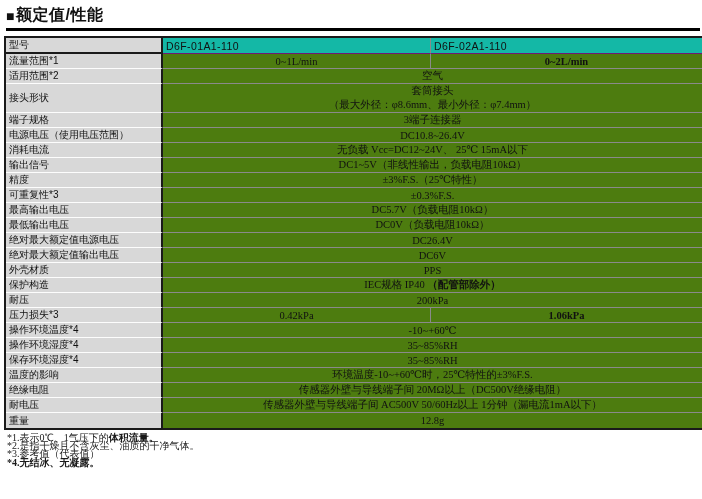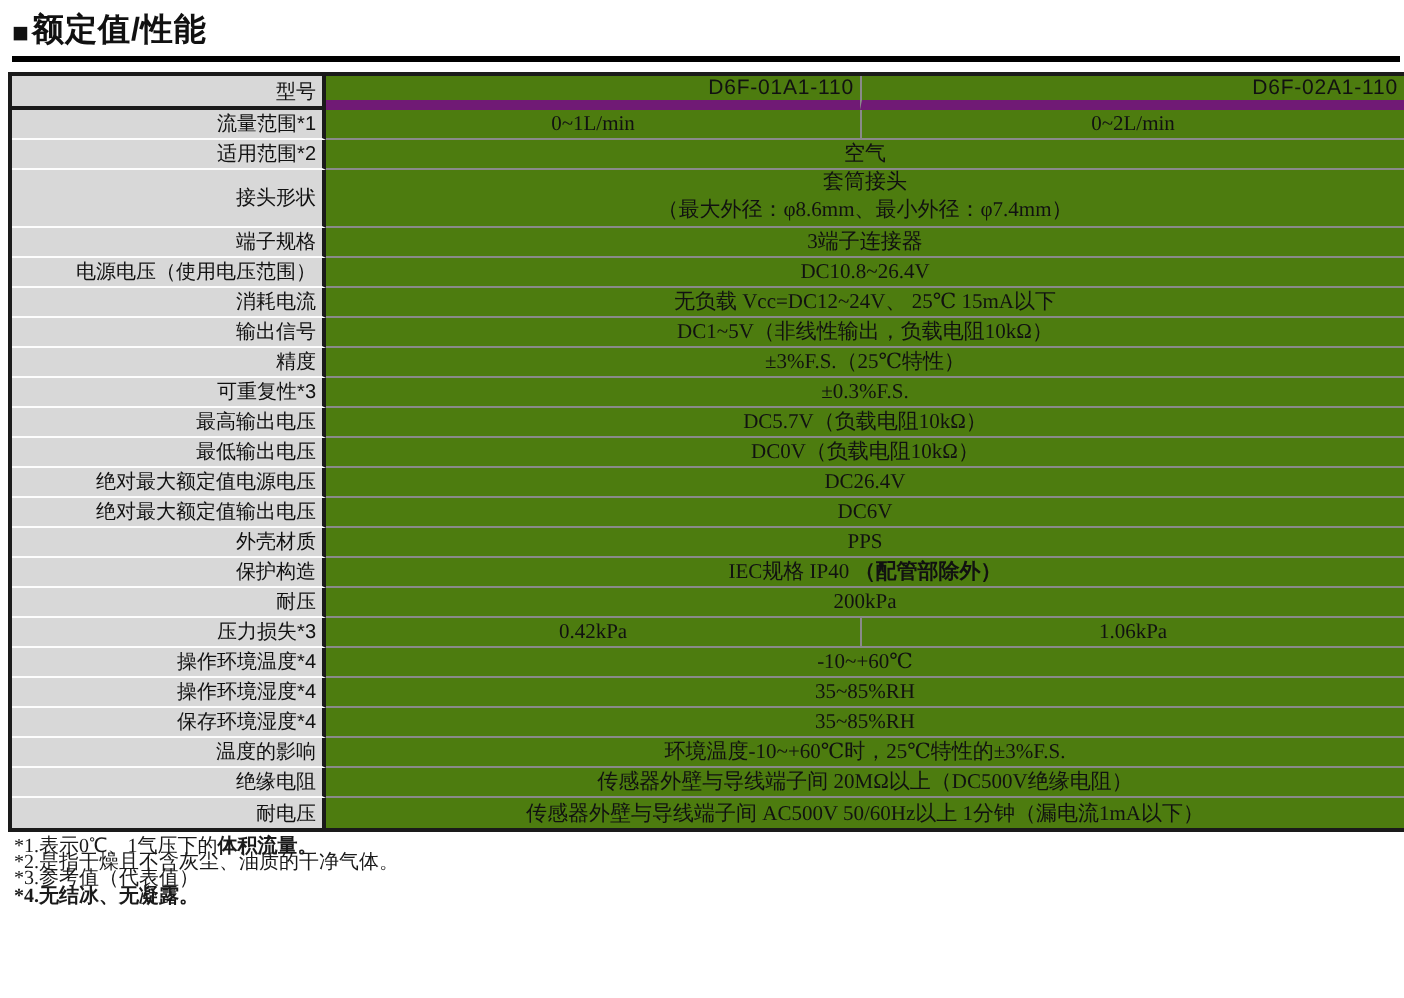--- a/index.html
+++ b/index.html
@@ -31,43 +31,43 @@
   table.spec td, table.spec th{
     box-sizing:border-box;
     padding:0 3px;
     overflow:hidden;white-space:nowrap;
     font-weight:normal;
   }
   
   td.label, th.label{
     background:#d8d8d8;
     font-size:10px;
-    text-align:right;
+    text-align:left;
     padding-left:5px;
     border-right:2px solid #1a1a1a;
     border-bottom:1px solid #fdfdfd;
     height:15px;
   }
   
   td.value{
     background:#4d7c0f;
     font-family:"Liberation Serif","DejaVu Serif",serif;
     font-size:10.5px;
     text-align:center;
     border-bottom:1px solid #8a8a8a;
     height:15px;
   }
-  td.value.col2{border-left:1px solid #8a8a8a;}
+  td.value.col2{border-left:1px solid #8a8a8a;font-weight:bold;}
   td.value .vline{line-height:14px;height:14px;}
   
   th.model{
-    background:#4d7c0f;
+    background:#14b8a6;
     font-size:10.5px;letter-spacing:0.4px;
-    text-align:right;
-    border-bottom:5px solid #701a75;
+    text-align:left;
+    border-bottom:1px solid #701a75;
     height:15px;
   }
   th.label.hdr{border-bottom:2px solid #1a1a1a;}
   th.model.col2{border-left:1px solid #8a8a8a;}
   tr:last-child td{border-bottom:none;}
 
   
   .footnotes{
     margin:4px 0 0 3px;
     font-family:Liberation Serif, serif;
@@ -192,20 +192,24 @@
           <td class="value" colspan="2">环境温度-10~+60℃时，25℃特性的±3%F.S.</td>
         </tr>
         <tr>
           <td class="label">绝缘电阻</td>
           <td class="value" colspan="2">传感器外壁与导线端子间 20MΩ以上（DC500V绝缘电阻）</td>
         </tr>
         <tr>
           <td class="label">耐电压</td>
           <td class="value" colspan="2">传感器外壁与导线端子间 AC500V 50/60Hz以上 1分钟（漏电流1mA以下）</td>
         </tr>
+        <tr>
+          <td class="label">重量</td>
+          <td class="value" colspan="2">12.8g</td>
+        </tr>
       </tbody>
   </table>
 
   <div class="footnotes">
       <div class="footnote-line"><span>*1.表示0℃、1气压下的</span><span class="b">体积流量。</span></div>
       <div class="footnote-line"><span>*2.是指干燥且不含灰尘、油质的干净气体。</span></div>
       <div class="footnote-line"><span>*3.参考值（代表值）</span></div>
       <div class="footnote-line"><span class="b">*4.无结冰、无凝露。</span></div>
     </div>
 

